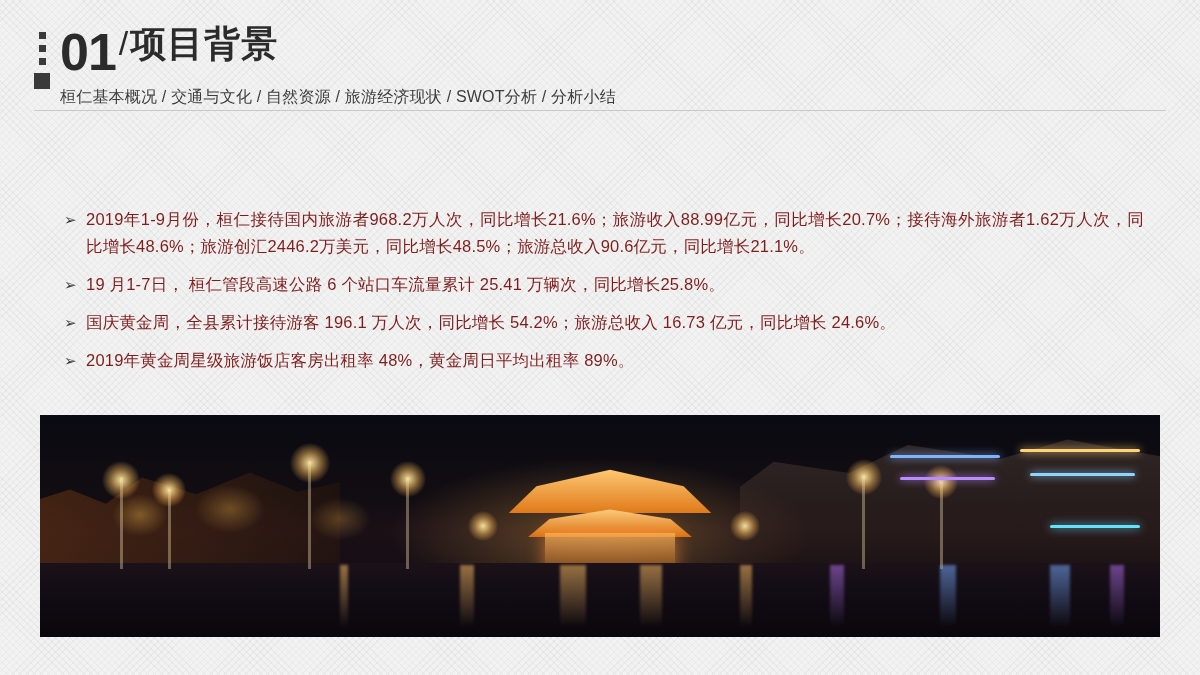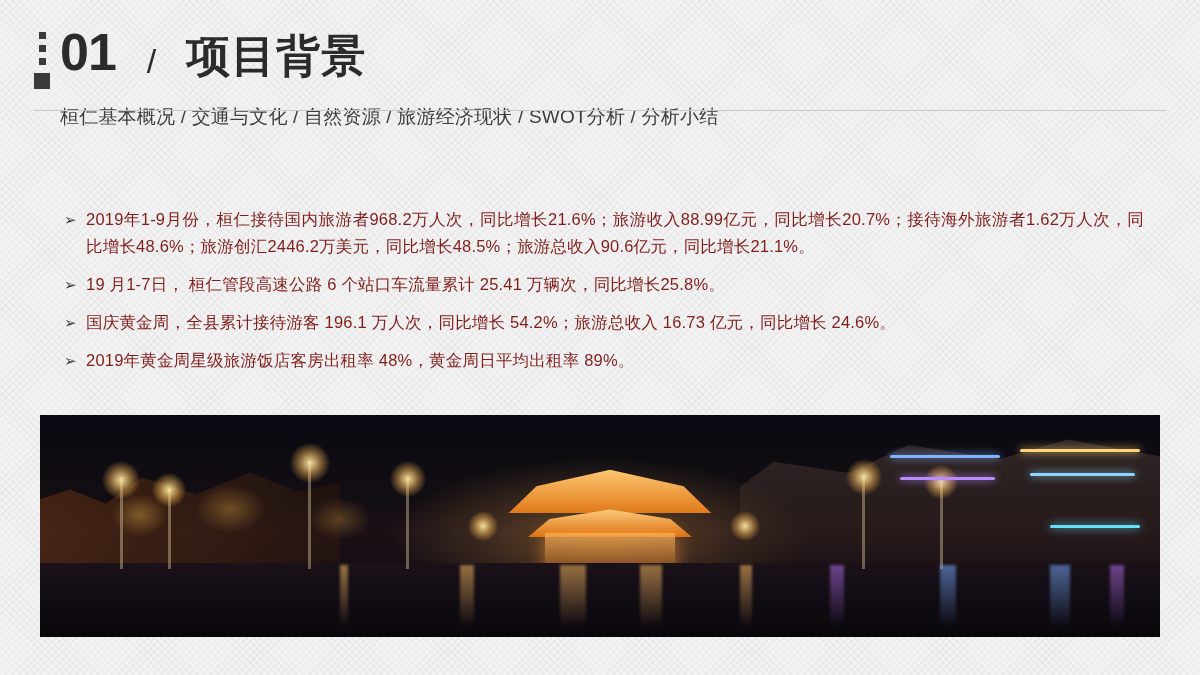--- a/index.html
+++ b/index.html
@@ -60,46 +60,45 @@
   .dots i.small {
     width: 7px;
     height: 7px;
   }
   .header-text {
     display: flex;
     flex-direction: column;
   }
   .title-row {
     display: flex;
-    align-items: flex-end;
+    align-items: flex-start;
     line-height: 1;
-    gap: 28px;
   }
   .num {
     font-size: 52px;
     font-weight: bold;
     color: #2b2b2b;
     letter-spacing: -1px;
     font-family: "Liberation Sans", sans-serif;
   }
   .slash {
     font-size: 34px;
     color: #2b2b2b;
     font-weight: 400;
     margin: 0 2px 0 3px;
   }
   .sec-title {
-    font-size: 44px;
+    font-size: 36px;
     font-weight: bold;
     color: #2b2b2b;
     letter-spacing: 1px;
   }
   .subtitle {
-    margin-top: 26px;
-    font-size: 19px;
+    margin-top: 9px;
+    font-size: 16px;
     color: #3c3c3c;
     letter-spacing: 0.2px;
   }
   .header-rule {
     position: absolute;
     left: 34px;
     top: 110px;
     width: 1132px;
     height: 1px;
     background: #c9c9c9;

